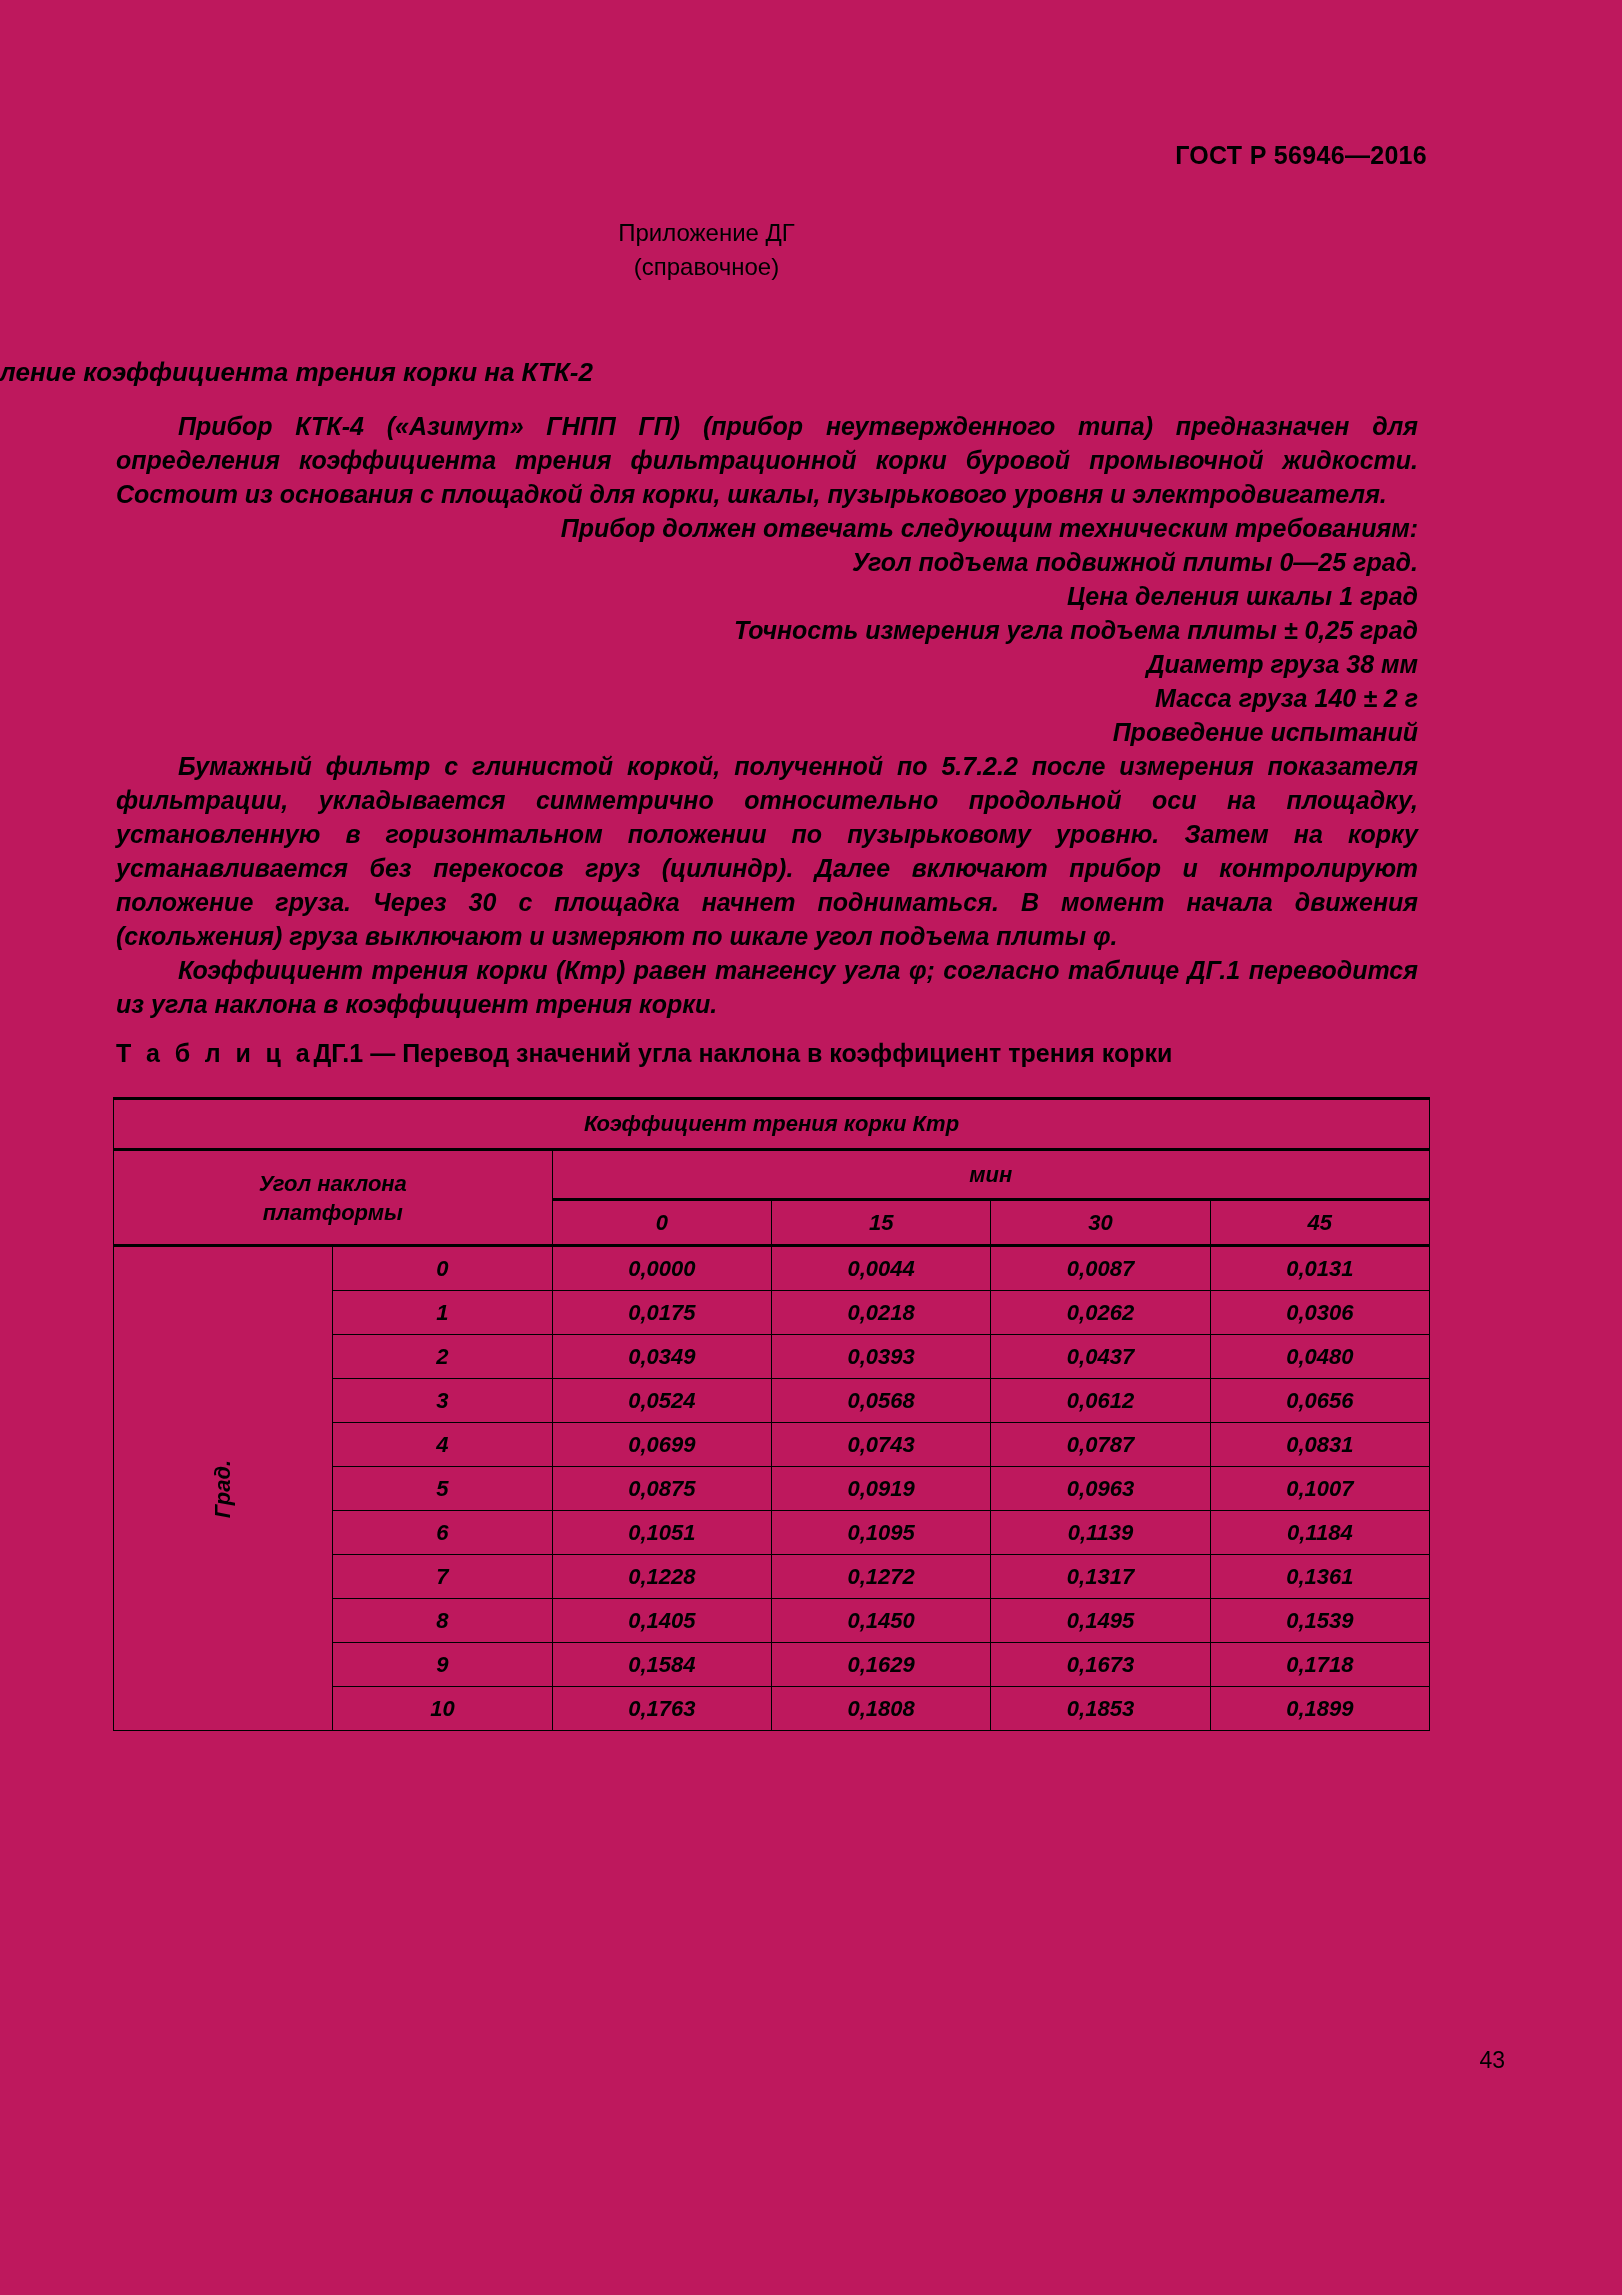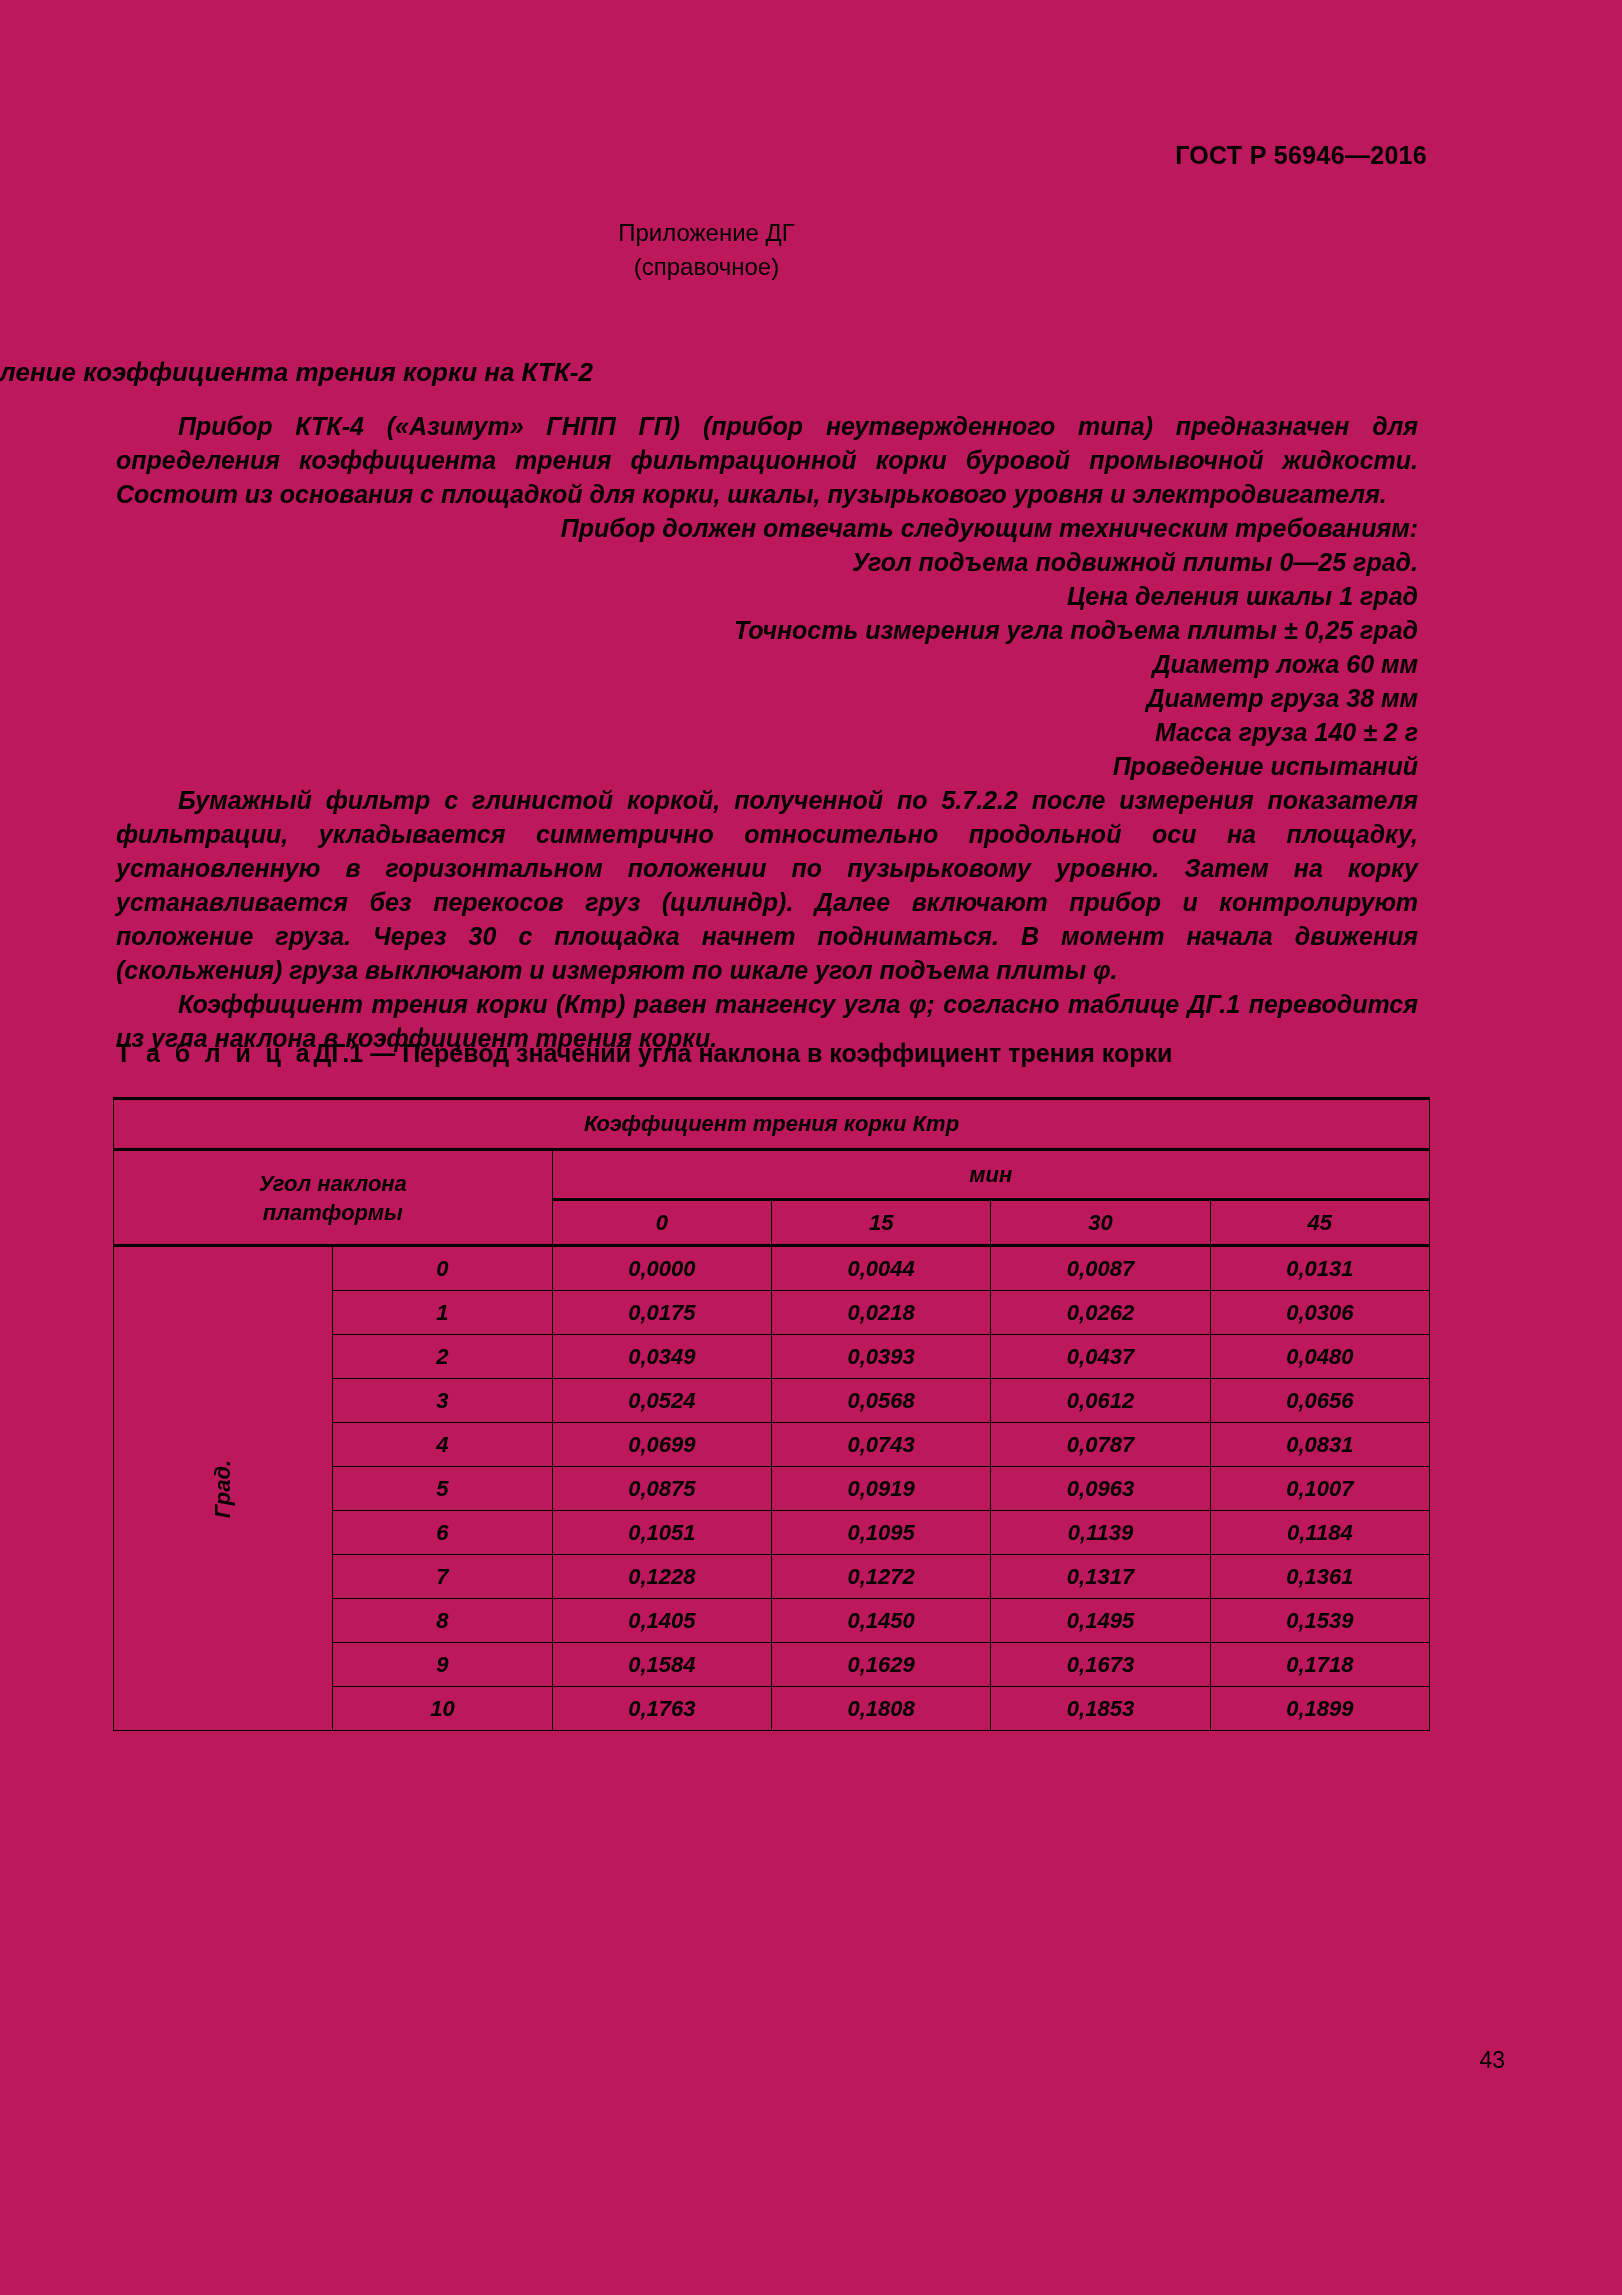--- a/index.html
+++ b/index.html
@@ -161,21 +161,20 @@
   <div class="section-title">
     <span class="inner">Определение коэффициента трения корки на КТК-2</span>
   </div>
 
   <div class="body-copy" id="body-copy">
       <p class="indent">Прибор КТК-4 («Азимут» ГНПП ГП) (прибор неутвержденного типа) предназначен для определения коэффициента трения фильтрационной корки буровой промывочной жидкости. Состоит из основания с площадкой для корки, шкалы, пузырькового уровня и электродвигателя.</p>
       <p class="spec">Прибор должен отвечать следующим техническим требованиям:</p>
       <p class="spec">Угол подъема подвижной плиты 0—25 град.</p>
       <p class="spec">Цена деления шкалы 1 град</p>
       <p class="spec">Точность измерения угла подъема плиты ± 0,25 град</p>
-      <p class="spec">Диаметр ложа 60 мм</p>
       <p class="spec">Диаметр груза 38 мм</p>
       <p class="spec">Масса груза 140 ± 2 г</p>
       <p class="spec">Проведение испытаний</p>
       <p class="indent">Бумажный фильтр с глинистой коркой, полученной по 5.7.2.2 после измерения показателя фильтрации, укладывается симметрично относительно продольной оси на площадку, установленную в горизонтальном положении по пузырьковому уровню. Затем на корку устанавливается без перекосов груз (цилиндр). Далее включают прибор и контролируют положение груза. Через 30 с площадка начнет подниматься. В момент начала движения (скольжения) груза выключают и измеряют по шкале угол подъема плиты φ.</p>
       <p class="indent">Коэффициент трения корки (Ктр) равен тангенсу угла φ; согласно таблице ДГ.1 переводится из угла наклона в коэффициент трения корки.</p>
     </div>
 
   <div class="table-caption">
     <span class="sp">Т а б л и ц а</span><span>ДГ.1</span>&nbsp;<span>—</span>&nbsp;<span>Перевод значений угла наклона в коэффициент трения корки</span>
   </div>

